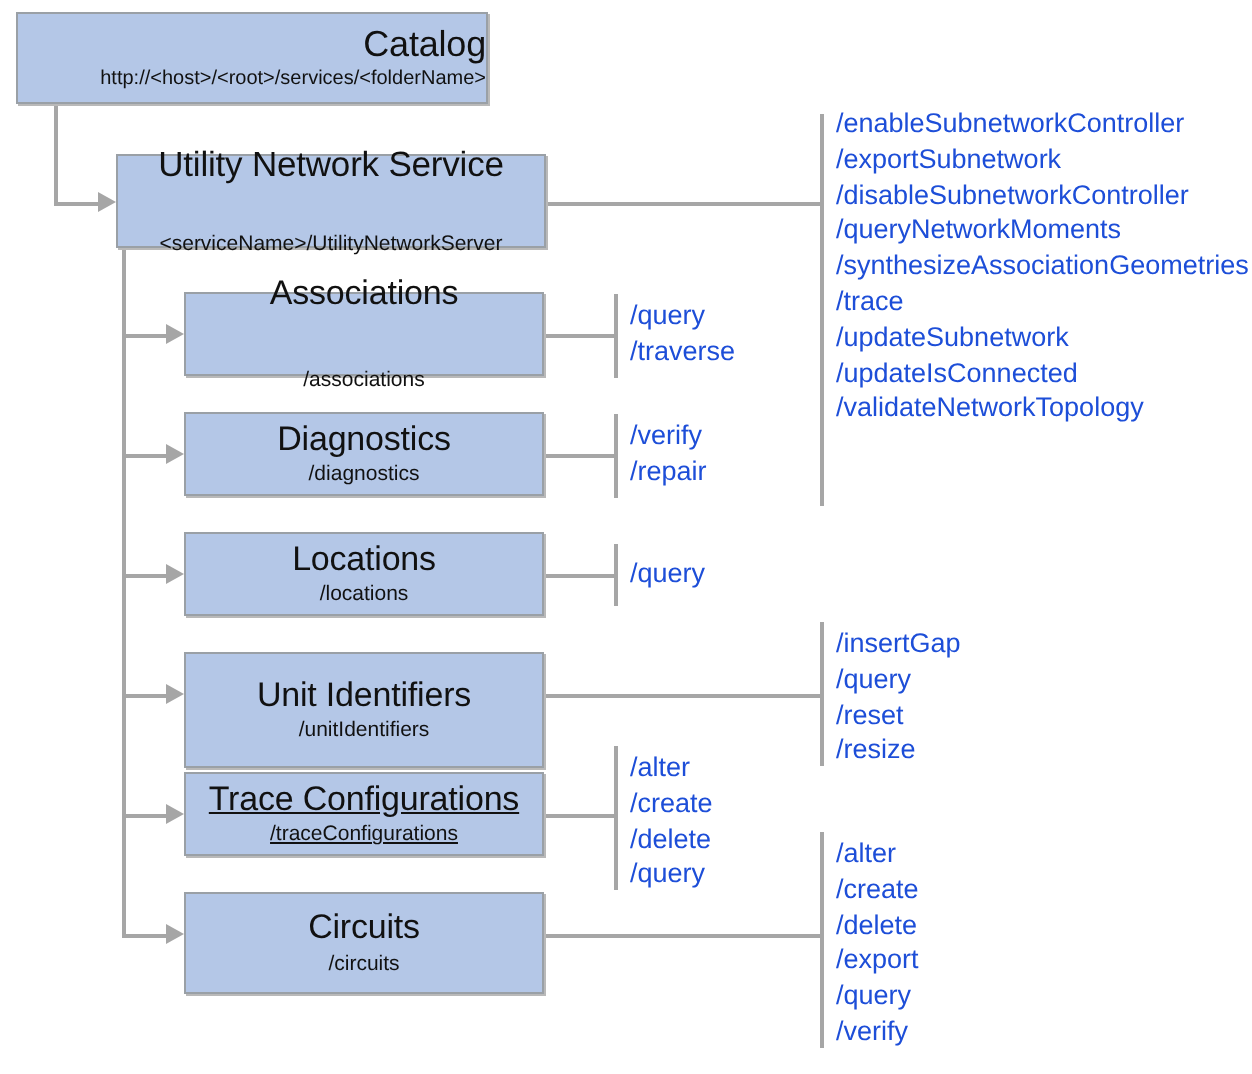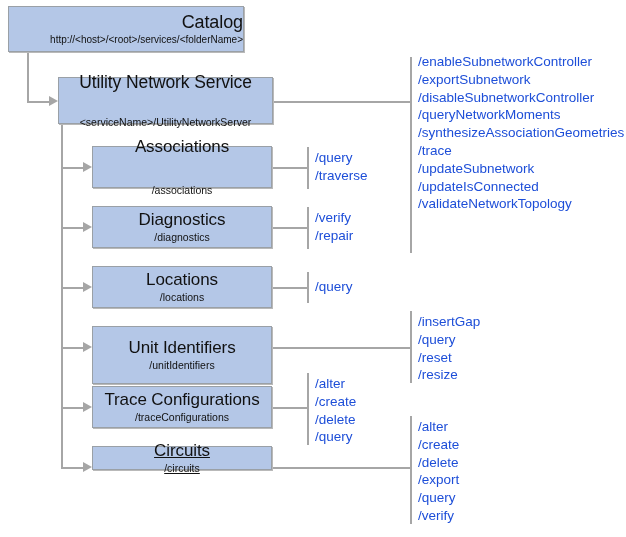--- a/index.html
+++ b/index.html
@@ -159,26 +159,26 @@
   <div class="node" style="left:92px; top:266px; width:180px; height:42px;text-align:right;">
     <span class="title">Locations</span>
     <span class="path">/locations</span>
   </div>
 
   <div class="node" style="left:92px; top:326px; width:180px; height:58px;">
     <span class="title">Unit Identifiers</span>
     <span class="path">/unitIdentifiers</span>
   </div>
 
-  <div class="node" style="left:92px; top:386px; width:180px; height:42px;">
+  <div class="node" style="left:92px; top:386px; width:180px; height:42px;text-decoration:underline;">
     <span class="title">Trace Configurations</span>
     <span class="path">/traceConfigurations</span>
   </div>
 
-  <div class="node" style="left:92px; top:446px; width:180px; height:24px;text-decoration:underline;">
+  <div class="node" style="left:92px; top:446px; width:180px; height:51px;">
     <span class="title">Circuits</span>
     <span class="path">/circuits</span>
   </div>
 
   <div class="oplist" style="left:418px; top:53px;">
       <span class="op">/enableSubnetworkController</span>
       <span class="op">/exportSubnetwork</span>
       <span class="op">/disableSubnetworkController</span>
       <span class="op">/queryNetworkMoments</span>
       <span class="op">/synthesizeAssociationGeometries</span>

